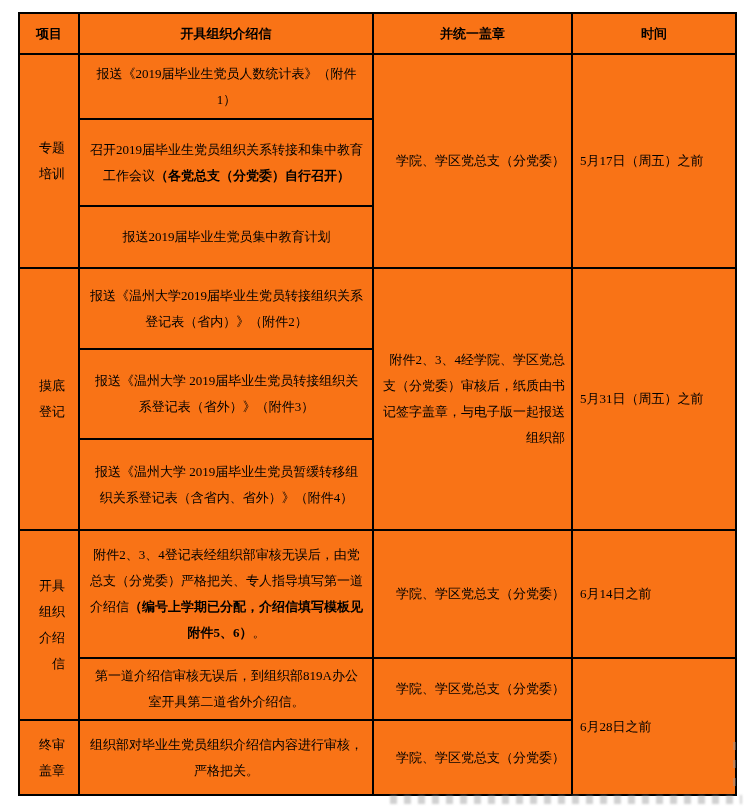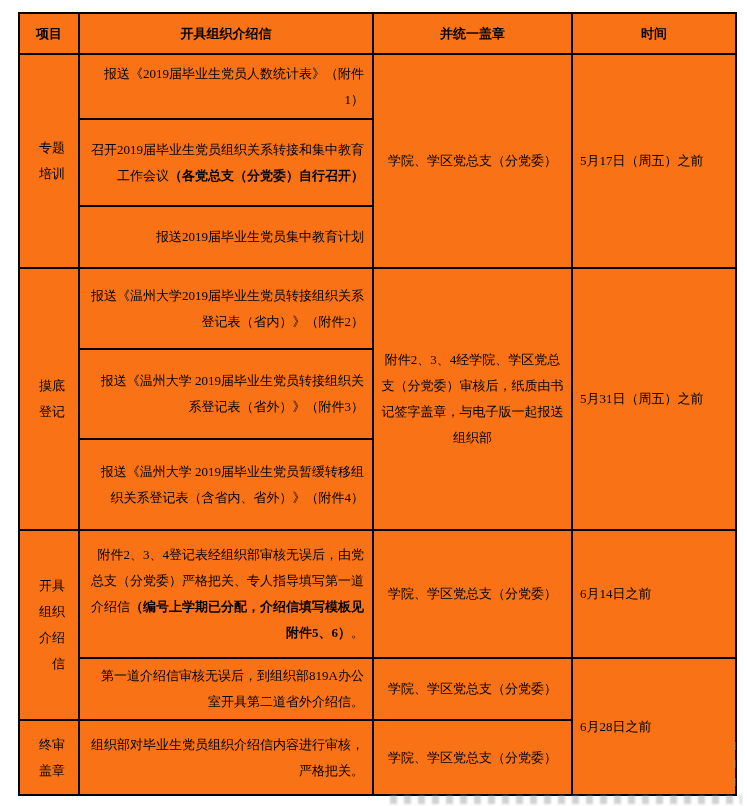--- a/index.html
+++ b/index.html
@@ -18,22 +18,22 @@
     font-size:13px;line-height:26px;
     vertical-align:middle;
     background:#f97316;
     word-break:break-all;
     overflow:hidden;
   }
   th.hdr{font-weight:bold;text-align:center;padding:2px 2px;}
   td.project{
     text-align:right;padding:2px 13px;
   }
-  td.task{text-align:right;padding:4px 8px 4px 9px;}
-  td.unit{text-align:center;padding:4px 6px;}
+  td.task{text-align:center;padding:4px 8px 4px 9px;}
+  td.unit{text-align:right;padding:4px 6px;}
   td.time{text-align:left;padding:4px 20px 4px 7px;margin-top:33px;}
   .col-project{width:60px;}
   .col-task{width:294px;}
   .col-unit{width:199px;}
   .col-time{width:164px;}
   .bold{font-weight:bold;}
   
   .watermark{
     position:absolute;left:390px;top:795px;width:352px;height:9px;
     background:repeating-linear-gradient(90deg,#9a9a9a 0 7px,transparent 7px 14px);

